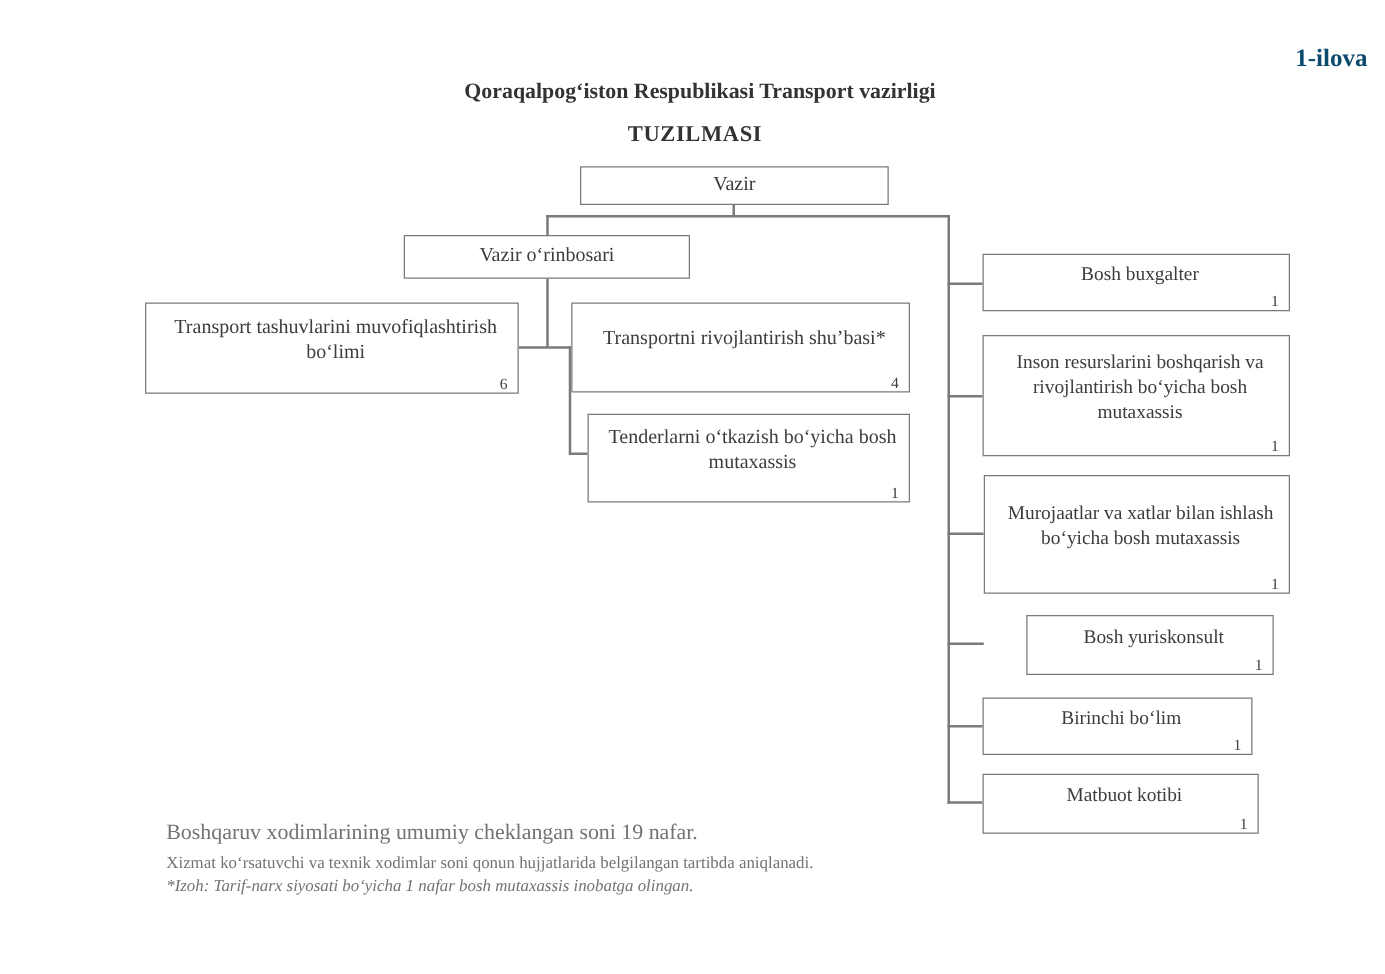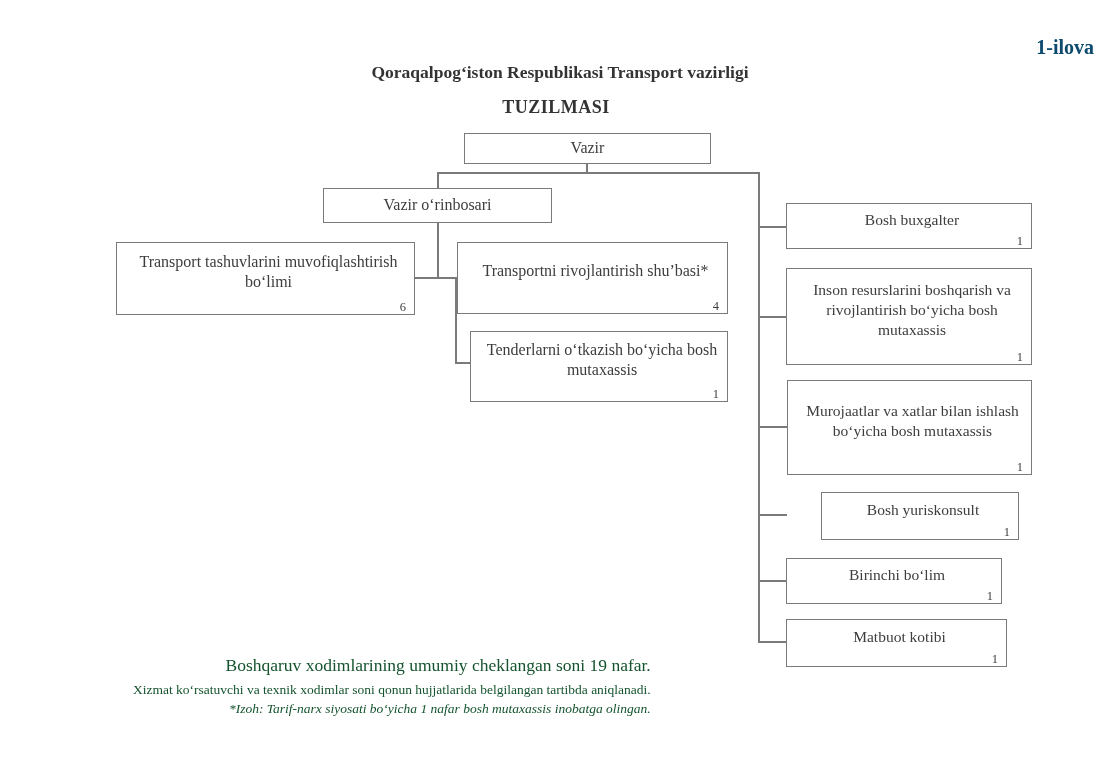--- a/index.html
+++ b/index.html
@@ -32,21 +32,21 @@
     text-align:center;
     font-size:15.5px;line-height:1.28;color:#3d3d3d;
     padding:2px 8px;
   }
   .box.counted{padding-bottom:15px;padding-left:14px;}
   .count{
     position:absolute;right:8px;bottom:1px;
     font-size:12.5px;line-height:1;color:#3d3d3d;
   }
   .line{position:absolute;background:#7a7a7a;}
-  .notes{position:absolute;left:133px;top:655px;color:#14532d;text-align:right;}
+  .notes{position:absolute;left:133px;top:655px;color:#737373;}
   .note-main{font-size:17.5px;margin:0 0 6px 0;}
   .note-small{font-size:13.5px;margin:0 0 3px 0;}
   .note-italic{font-size:13.5px;font-style:italic;margin:0;}
 </style>
 </head>
 <body>
 
 <div class="page">
 
   <div class="annex">1-ilova</div>

